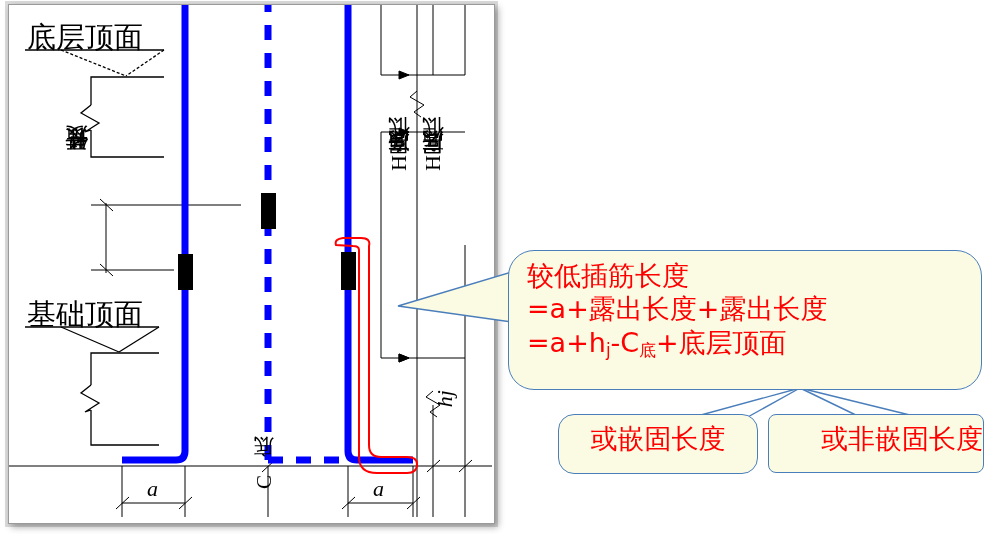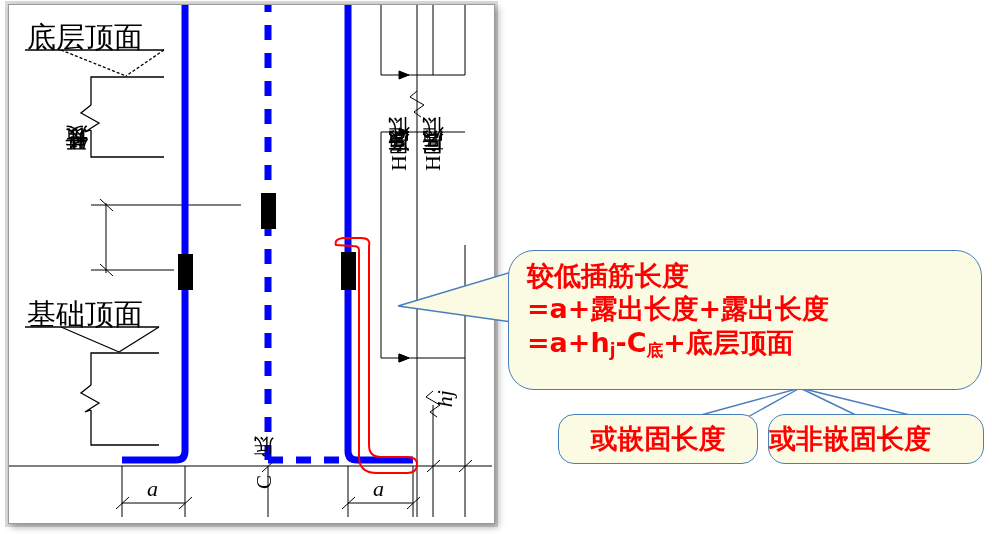--- a/index.html
+++ b/index.html
@@ -36,39 +36,39 @@
   .ital{font-style:italic;}
 
   
   .bubble{
     position:absolute;
     background:#fbfbe3;
     border:1.6px solid #4a7ebb;
     border-radius:22px;
     color:#ff0000;
     font-family:"DejaVu Sans","Liberation Sans",sans-serif;
-    font-weight:700;
+    font-weight:400;
     box-sizing:border-box;
   }
   #bubble-main{
     left:508px;top:250px;width:474px;height:140px;
     padding:8px 0 0 18px;
     font-size:27px;line-height:1.24;
     border-radius:26px;
   }
   #bubble-main .ln{display:block;white-space:nowrap;}
   #bubble-left{
-    left:558px;top:414px;width:200px;height:50px;
+    left:558px;top:414px;width:200px;height:60px;
     font-size:27px;line-height:48px;text-align:center;
     border-radius:16px;
   }
   #bubble-right{
-    left:768px;top:414px;width:216px;height:50px;
-    font-size:27px;line-height:48px;text-align:left;
-    border-radius:17px;
+    left:768px;top:414px;width:216px;height:59px;
+    font-size:27px;line-height:48px;text-align:right;
+    border-radius:8px;
   }
   .overlay{position:absolute;left:0;top:0;width:992px;height:534px;pointer-events:none;}
 </style>
 </head>
 <body>
 
 <div id="stage">
 
   <div id="drawing">
     <svg width="483" height="516" viewBox="0 0 483 516">

